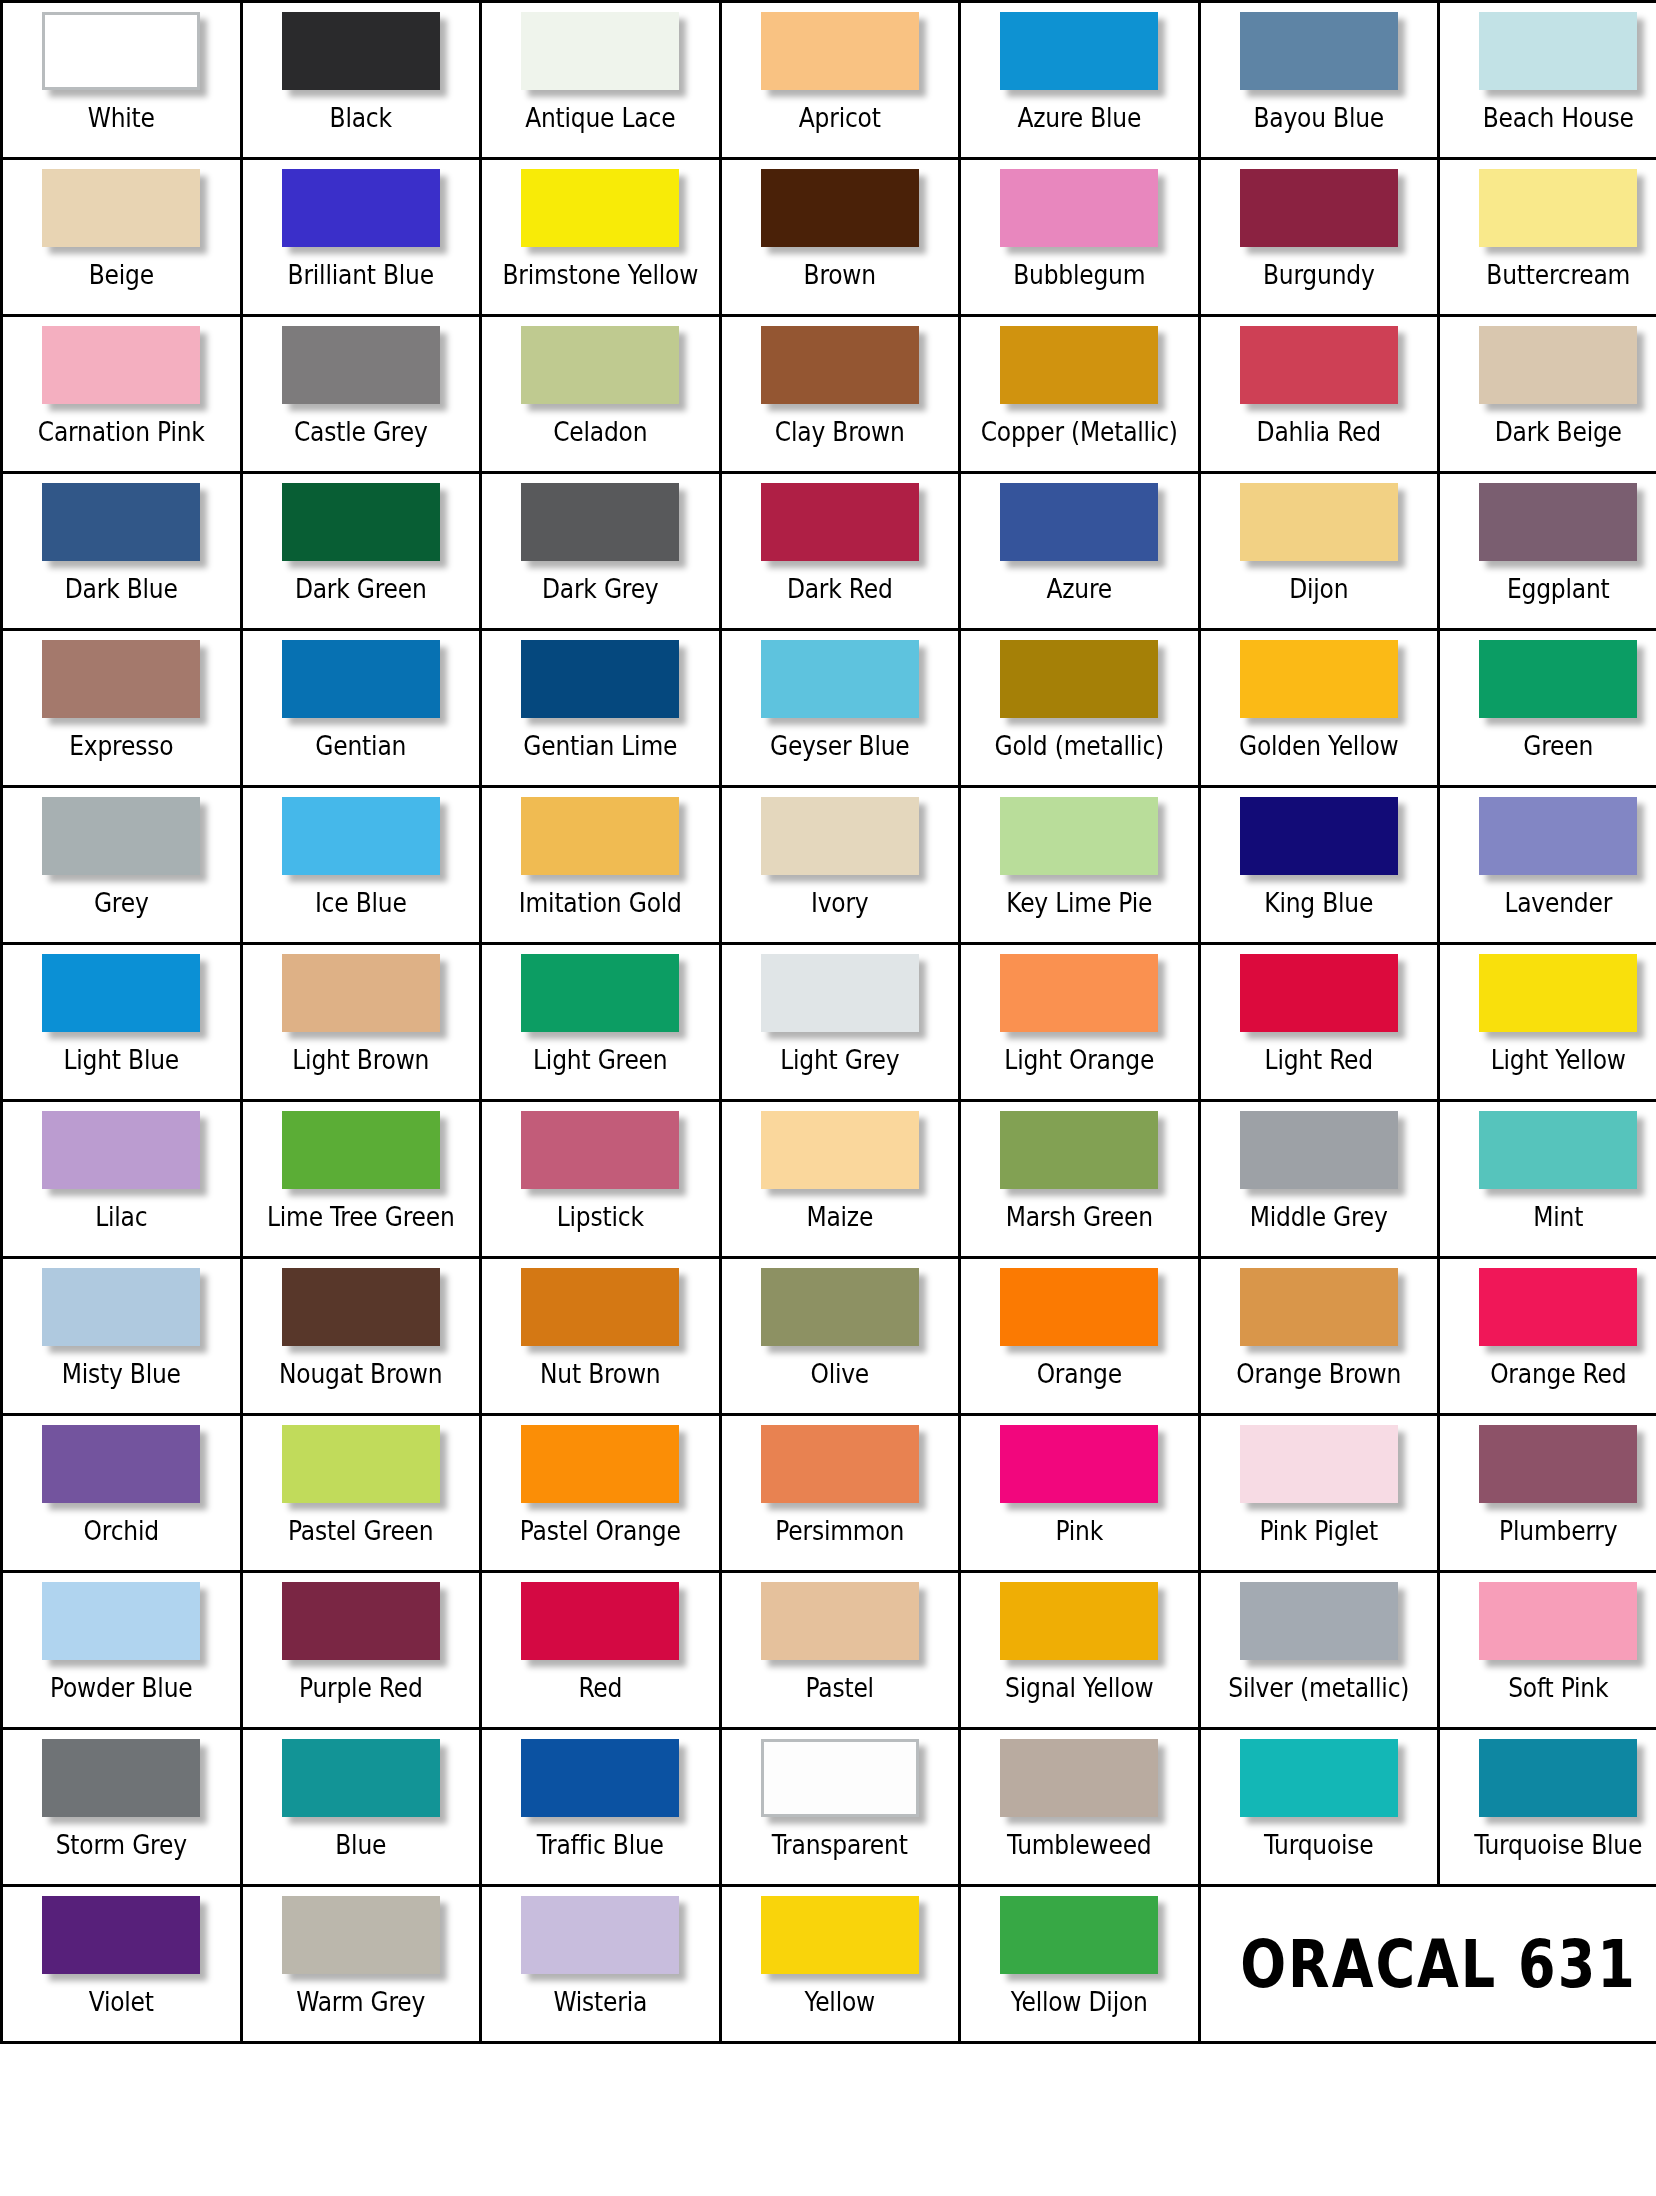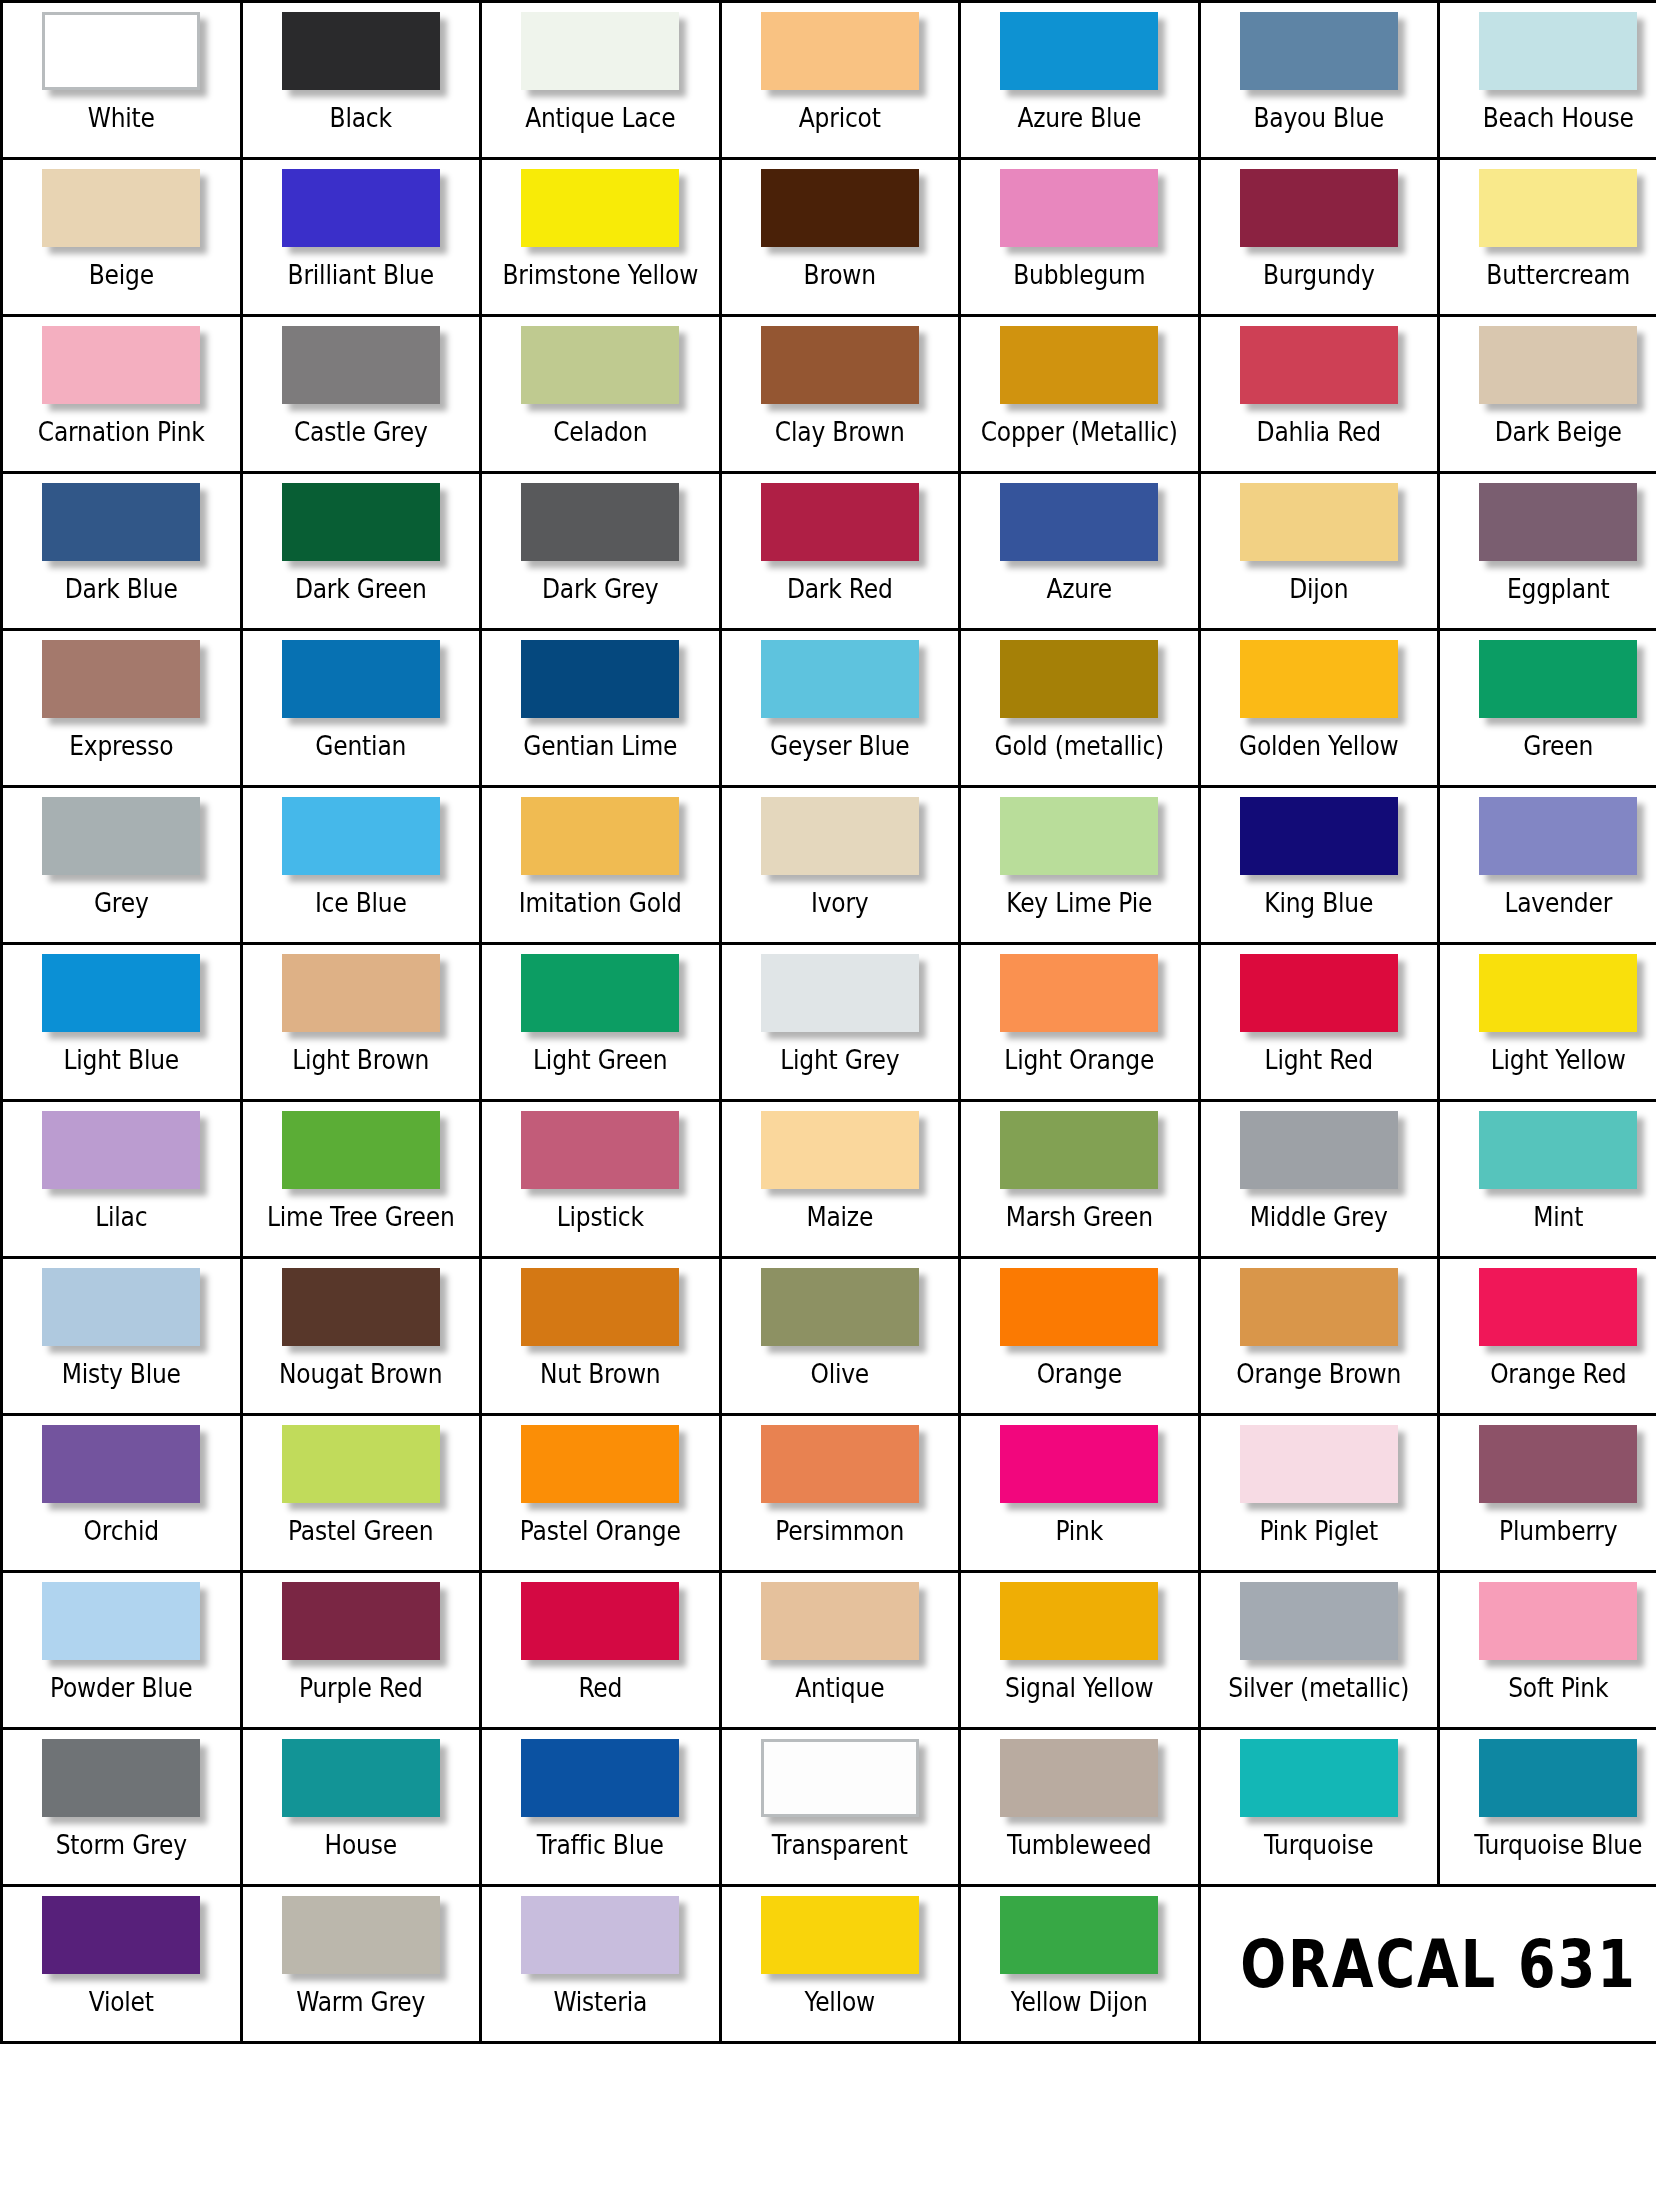--- a/index.html
+++ b/index.html
@@ -538,21 +538,21 @@
         </td>
         <td>
           <div class="cell-inner">
             <div class="swatch" style="background: rgb(212, 9, 67);"></div>
             <div class="swatch-label">Red</div>
           </div>
         </td>
         <td>
           <div class="cell-inner">
             <div class="swatch" style="background: rgb(229, 193, 156);"></div>
-            <div class="swatch-label">Antique</div>
+            <div class="swatch-label">Pastel</div>
           </div>
         </td>
         <td>
           <div class="cell-inner">
             <div class="swatch" style="background: rgb(239, 174, 5);"></div>
             <div class="swatch-label">Signal Yellow</div>
           </div>
         </td>
         <td>
           <div class="cell-inner">
@@ -570,21 +570,21 @@
       <tr>
         <td>
           <div class="cell-inner">
             <div class="swatch" style="background: rgb(111, 115, 118);"></div>
             <div class="swatch-label">Storm Grey</div>
           </div>
         </td>
         <td>
           <div class="cell-inner">
             <div class="swatch" style="background: rgb(18, 148, 150);"></div>
-            <div class="swatch-label">House</div>
+            <div class="swatch-label">Blue</div>
           </div>
         </td>
         <td>
           <div class="cell-inner">
             <div class="swatch" style="background: rgb(11, 82, 162);"></div>
             <div class="swatch-label">Traffic Blue</div>
           </div>
         </td>
         <td>
           <div class="cell-inner">

